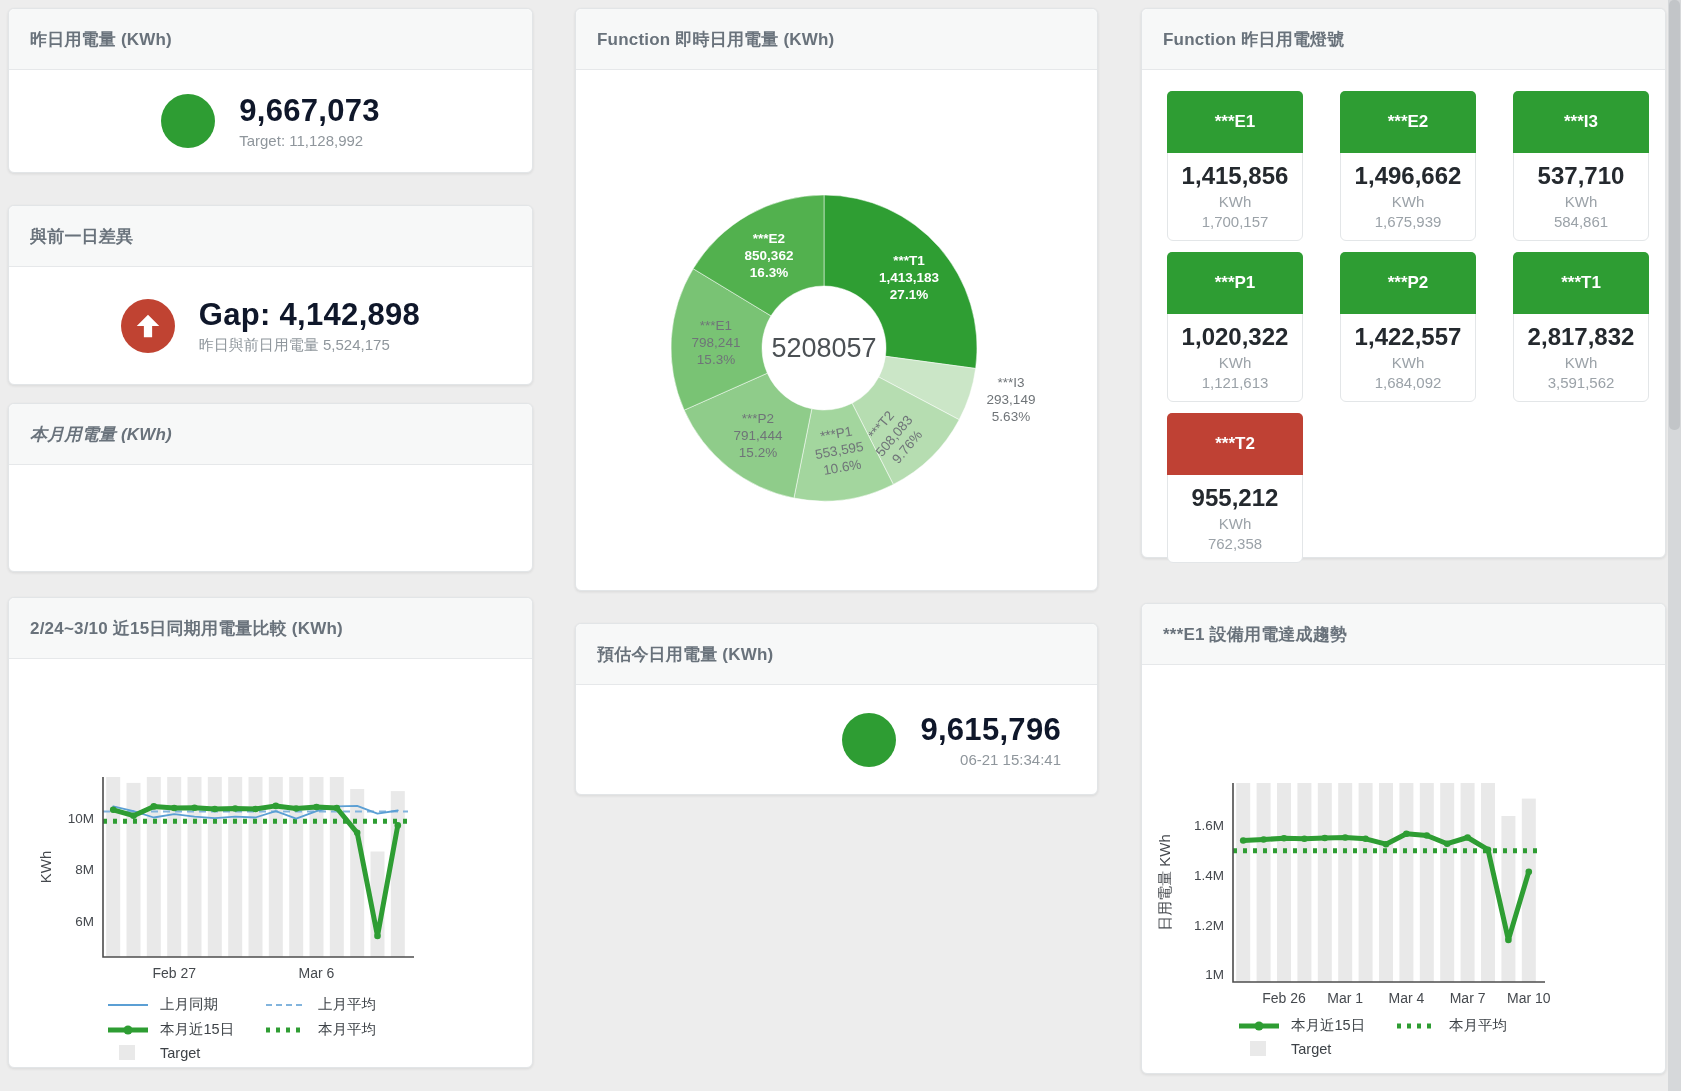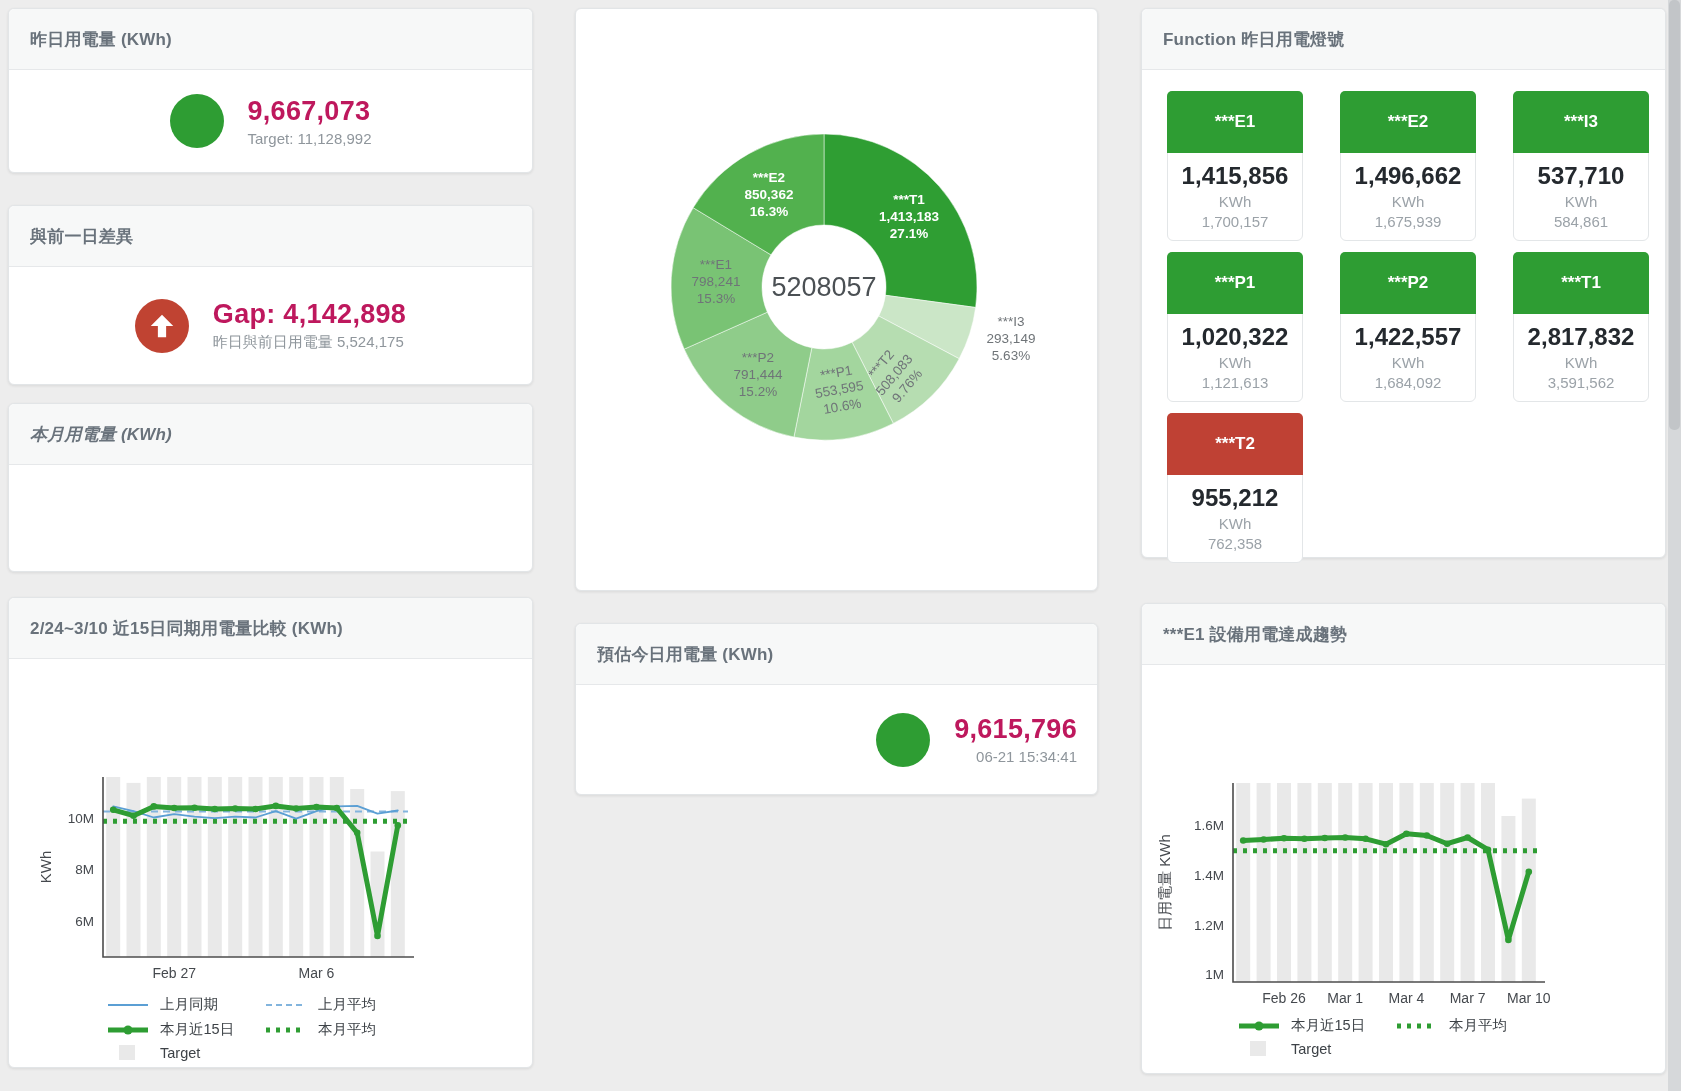--- a/index.html
+++ b/index.html
@@ -12,24 +12,24 @@
         box-shadow:0 1px 3px rgba(0,0,0,.09);}
   .card-header{height:61px;display:flex;align-items:center;padding:16px 21px;
         background:#f7f8f8;border-bottom:1px solid #e6e8ea;border-radius:6px 6px 0 0;
         font-size:17px;font-weight:bold;color:#69727b;letter-spacing:.2px;}
   .stat-body{display:flex;align-items:center;justify-content:center;gap:24px;height:calc(100% - 61px);}
   .indicator{width:54px;height:54px;border-radius:50%;display:flex;align-items:center;justify-content:center;flex:0 0 auto;}
   .indicator.green{background:#2e9d33;}
   .indicator.red{background:#c04332;}
   .indicator svg{width:30px;height:30px;}
   .stat-text{display:flex;flex-direction:column;gap:3px;}
-  .stat-value{font-size:27px;font-weight:bold;color:#be185d;letter-spacing:.3px;}
+  .stat-value{font-size:31px;font-weight:bold;color:#0f172a;letter-spacing:.3px;}
   .stat-sub{font-size:15px;color:#8f969c;}
   .align-right .stat-text{align-items:flex-end;}
-  #card-estimate .stat-body{justify-content:flex-end;padding-right:20px;text-align:right;}
+  #card-estimate .stat-body{justify-content:flex-end;padding-right:36px;text-align:right;}
   
   .lights-grid{padding:21px 25px;display:grid;grid-template-columns:136px 136px 136px;
         column-gap:37px;row-gap:11px;justify-content:start;}
   .tile{width:136px;border:1px solid #e3e6e8;border-radius:6px;background:#fff;text-align:center;padding-bottom:10px;}
   .tile-header{height:62px;border-radius:5px 5px 0 0;margin:-1px -1px 0 -1px;display:flex;align-items:center;justify-content:center;
         color:#fff;font-size:17px;font-weight:bold;}
   .tile-header.green{background:#2e9d33;}
   .tile-header.red{background:#bf4134;}
   .tile-value{margin-top:9px;font-size:24px;font-weight:bold;color:#24292e;}
   .tile-unit,.tile-sub{font-size:15px;color:#9ba2a8;margin-top:3px;}
@@ -158,20 +158,23 @@
             <svg width="44" height="16">
               <rect x="13" y="0" width="16" height="15" fill="#e9e9e9"></rect>
             </svg>
             <span>Target</span>
           </div>
         </div>
     </div>
   </div>
 
   <div class="card" id="card-realtime" style="left:575px;top:8px;width:523px;height:583px;">
+    <div class="card-header">
+        <span>Function 即時日用電量 (KWh)</span>
+      </div>
     <div class="chart-body">
       <svg id="donut-svg" width="521" height="521">
           <path d="M248.00 125.00 A153 153 0 0 1 399.63 298.46 L309.44 286.29 A62 62 0 0 0 248.00 216.00 Z" fill="#2f9e33" stroke="#ffffff" stroke-width="0.5"></path>
           <path d="M399.63 298.46 A153 153 0 0 1 383.16 349.71 L302.77 307.06 A62 62 0 0 0 309.44 286.29 Z" fill="#cbe6c7" stroke="#ffffff" stroke-width="0.5"></path>
           <path d="M383.16 349.71 A153 153 0 0 1 317.30 414.41 L276.08 333.28 A62 62 0 0 0 302.77 307.06 Z" fill="#b6ddb1" stroke="#ffffff" stroke-width="0.5"></path>
           <path d="M317.30 414.41 A153 153 0 0 1 217.93 428.02 L235.81 338.79 A62 62 0 0 0 276.08 333.28 Z" fill="#a3d69e" stroke="#ffffff" stroke-width="0.5"></path>
           <path d="M217.93 428.02 A153 153 0 0 1 108.18 340.13 L191.34 303.18 A62 62 0 0 0 235.81 338.79 Z" fill="#8fcc8a" stroke="#ffffff" stroke-width="0.5"></path>
           <path d="M108.18 340.13 A153 153 0 0 1 117.16 198.70 L194.98 245.86 A62 62 0 0 0 191.34 303.18 Z" fill="#79c374" stroke="#ffffff" stroke-width="0.5"></path>
           <path d="M117.16 198.70 A153 153 0 0 1 248.00 125.00 L248.00 216.00 A62 62 0 0 0 194.98 245.86 Z" fill="#52b14e" stroke="#ffffff" stroke-width="0.5"></path>
           <g transform="translate(333,206)">

